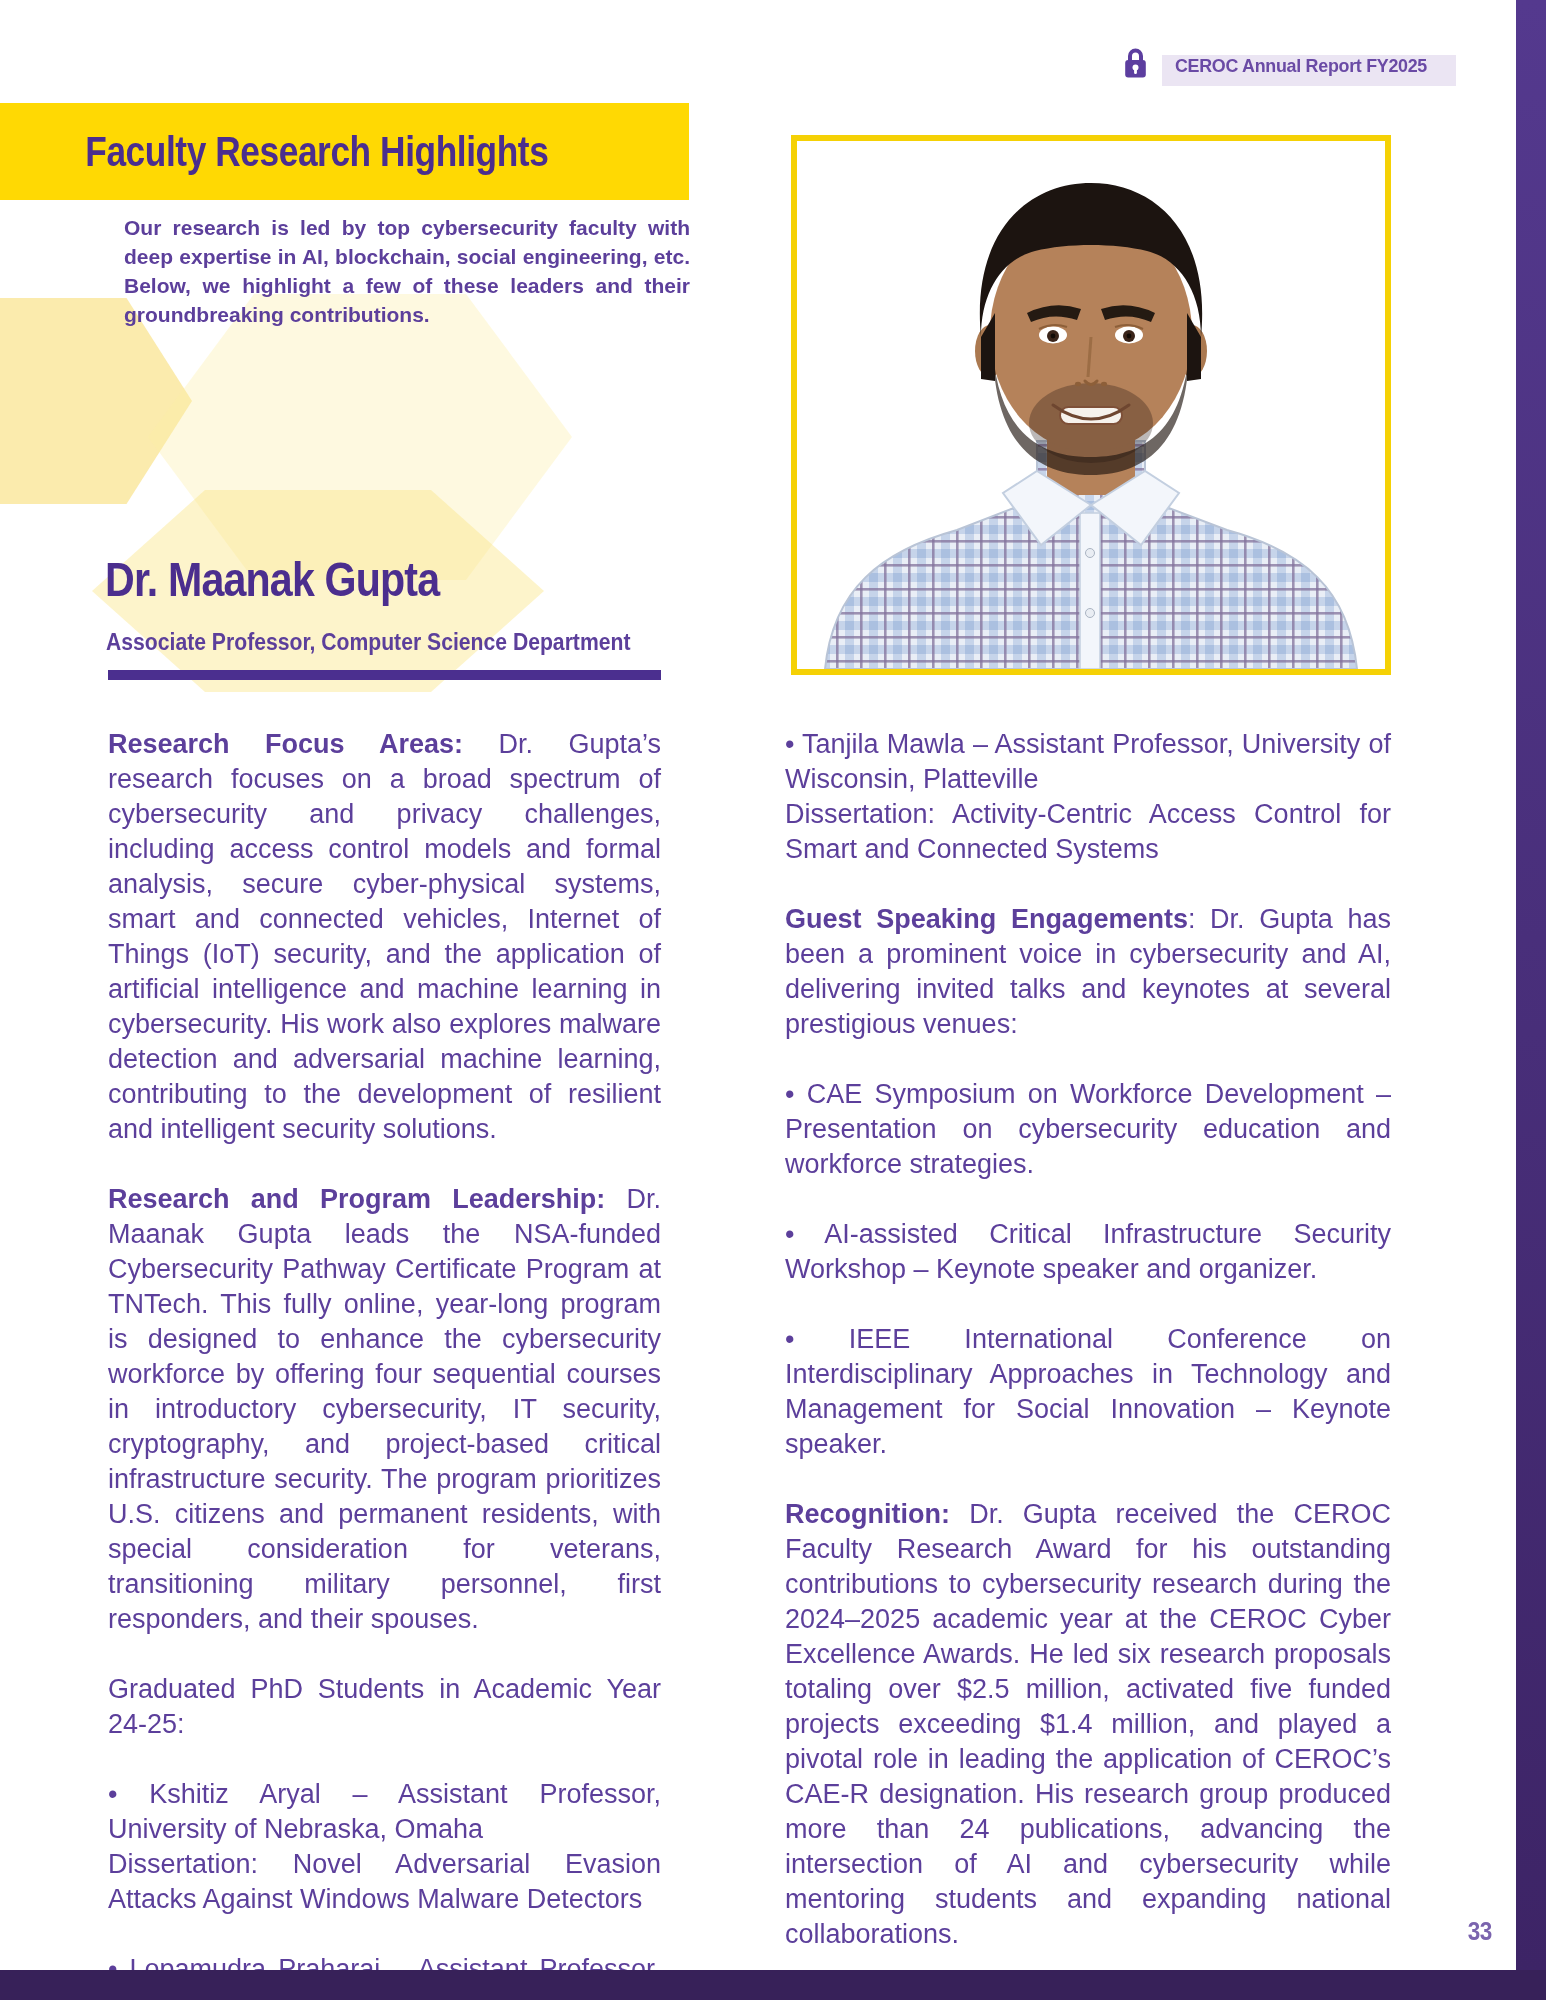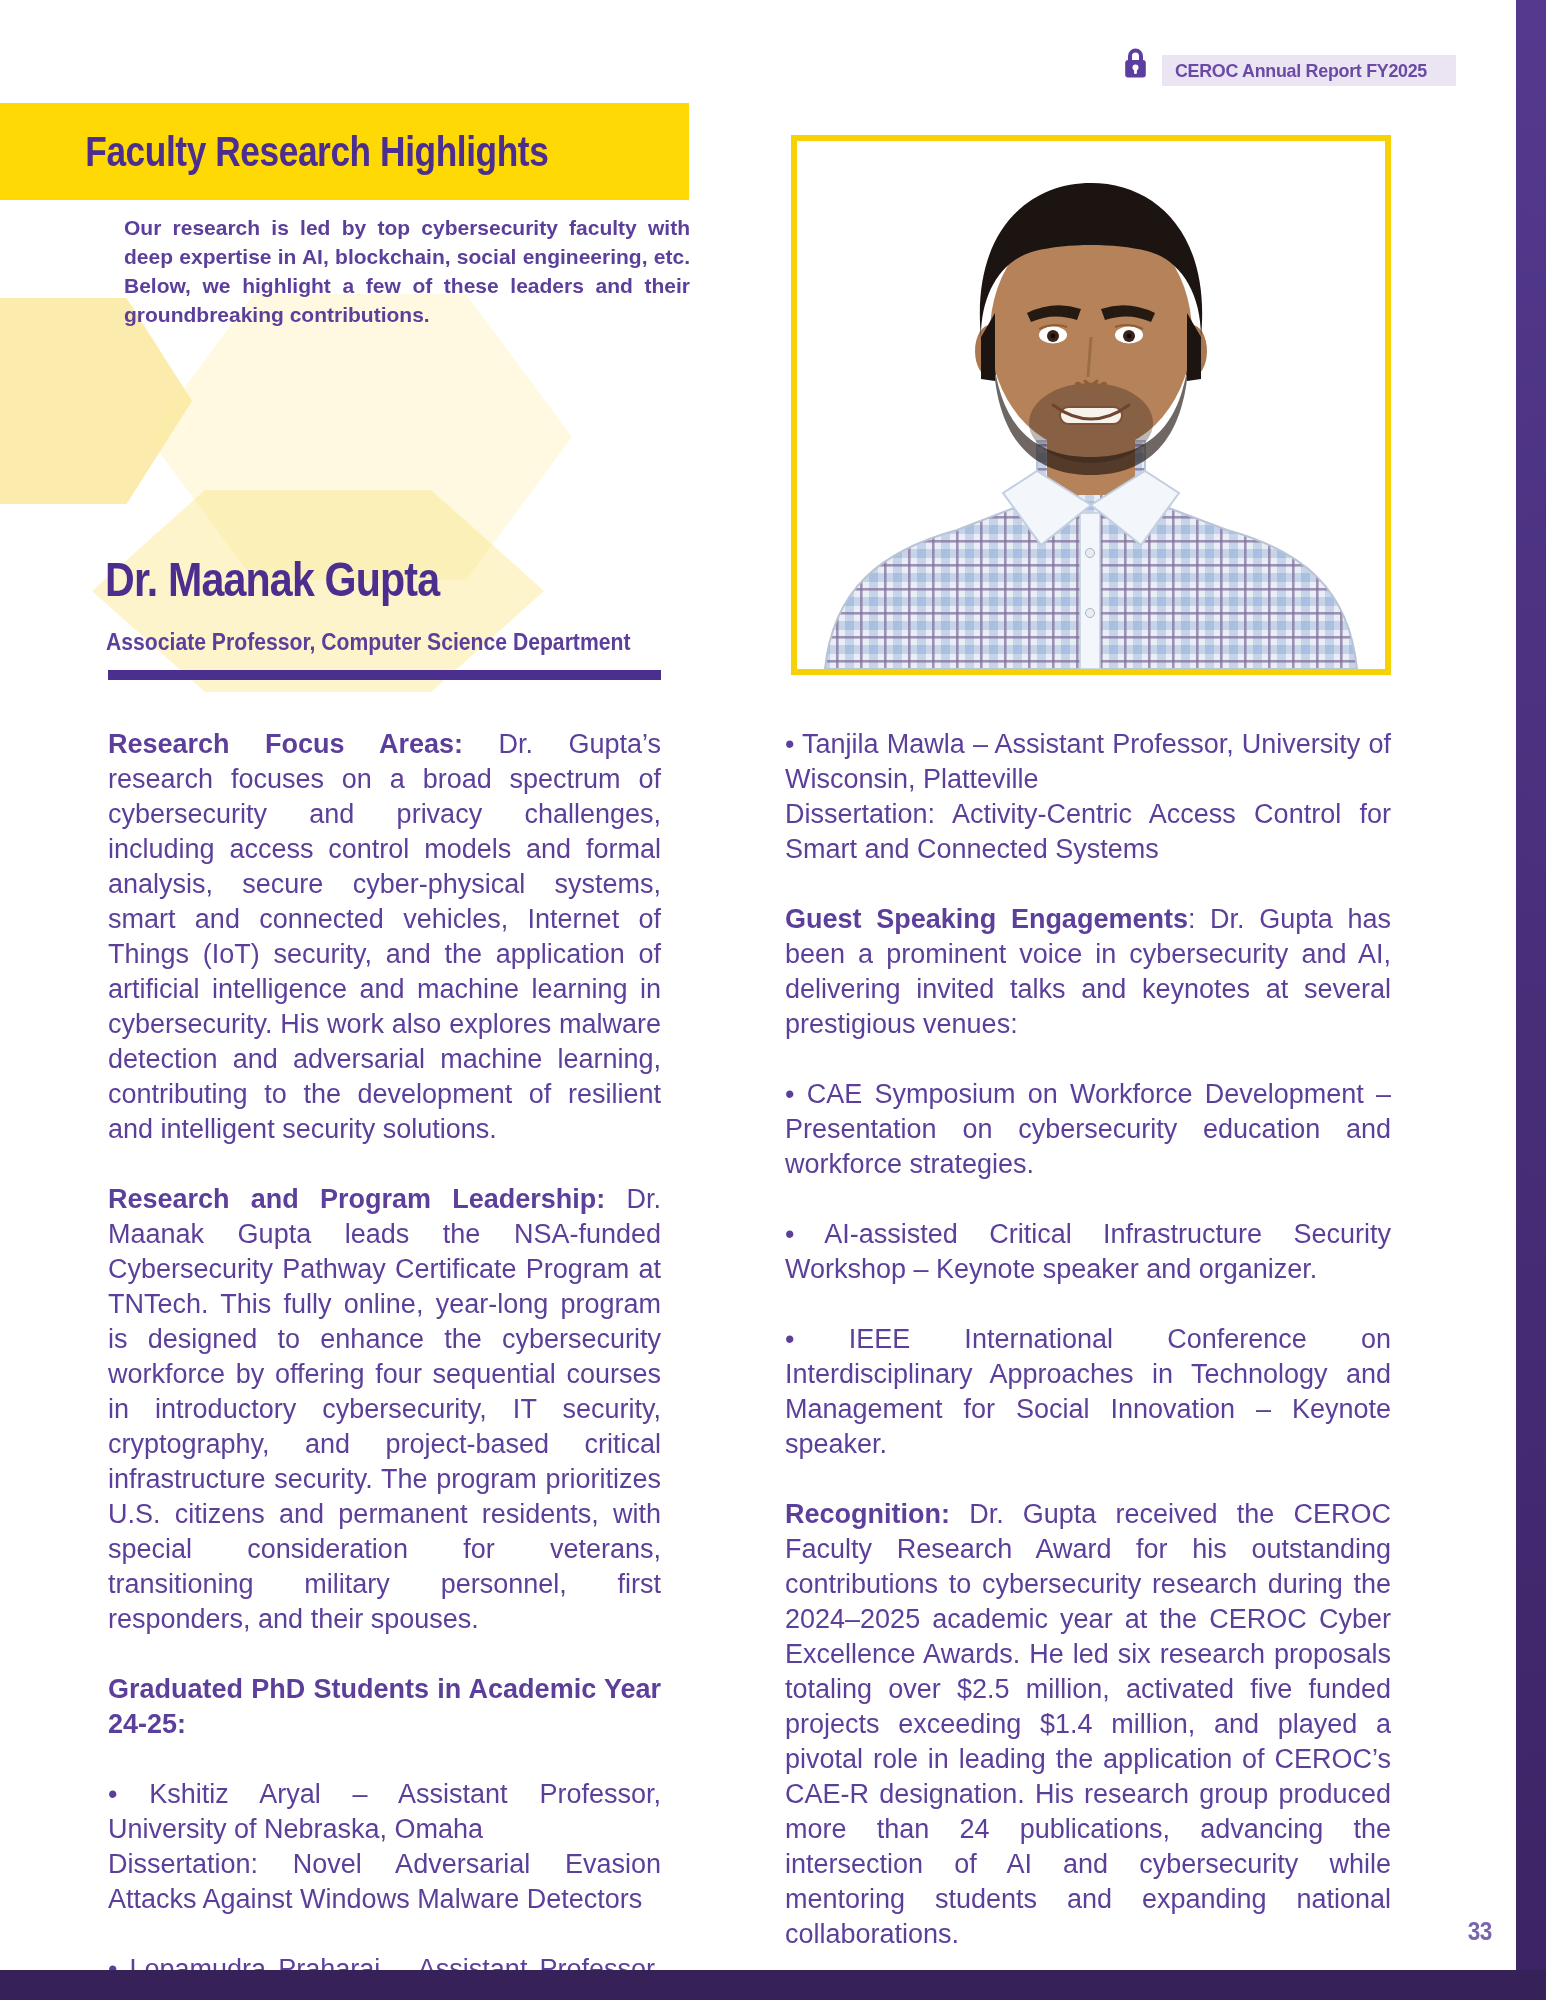--- a/index.html
+++ b/index.html
@@ -11,21 +11,21 @@
   .hex {
     position:absolute; z-index:0;
     clip-path:polygon(0% 50%, 25% 0%, 75% 0%, 100% 50%, 75% 100%, 25% 100%);
   }
   .hex-a { left:-70px; top:298px; width:262px; height:206px; background:var(--c-hex_mid); }
   .hex-b { left:148px; top:294px; width:424px; height:286px; background:var(--c-hex_light); }
   .hex-c { left:92px;  top:490px; width:452px; height:202px; background:var(--c-hex_soft); }
 
   .top-badge {
     position:absolute; top:55px; left:1162px; height:31px; z-index:2;
-    background:var(--c-badge_bg); display:flex; align-items:center; padding:0 13px;
+    background:var(--c-badge_bg); display:flex; padding:0 13px;
   }
   .badge-label {
     color:var(--c-badge_text); font-weight:700; font-size:19px; letter-spacing:-0.3px;
     transform:scaleX(0.94); transform-origin:0 50%; white-space:nowrap;
   }
   .lock { position:absolute; top:46px; left:1122px; width:27px; height:34px; z-index:2; }
 
   .title-banner {
     position:absolute; left:0; top:103px; width:689px; height:97px; z-index:1;
     background:var(--c-banner_yellow); display:flex; align-items:center;
@@ -61,21 +61,21 @@
   .photo-frame svg { display:block; width:100%; height:100%; }
 
   .col {
     position:absolute; top:727px; z-index:1;
     color:var(--c-body_purple); font-size:27px; line-height:35px;
   }
   .col-left  { left:108px; width:553px; }
   .col-right { left:785px; width:606px; }
   .para { margin:0 0 35px 0; text-align:justify; white-space:pre-line; }
   .para .lead { font-weight:700; }
-  .para-heading { font-weight:700; }
+  .para-heading { font-weight:400; }
 
   .page-num {
     position:absolute; top:1917px; right:54px; z-index:2;
     color:var(--c-page_number); font-size:25px; font-weight:700; letter-spacing:-0.5px;
     transform:scaleX(0.9); transform-origin:100% 0;
   }
   .side-strip {
     position:absolute; right:0; top:0; width:30px; height:1970px; z-index:1;
     background:linear-gradient(180deg, var(--c-strip_top) 0%, var(--c-strip_bottom) 100%);
   }

